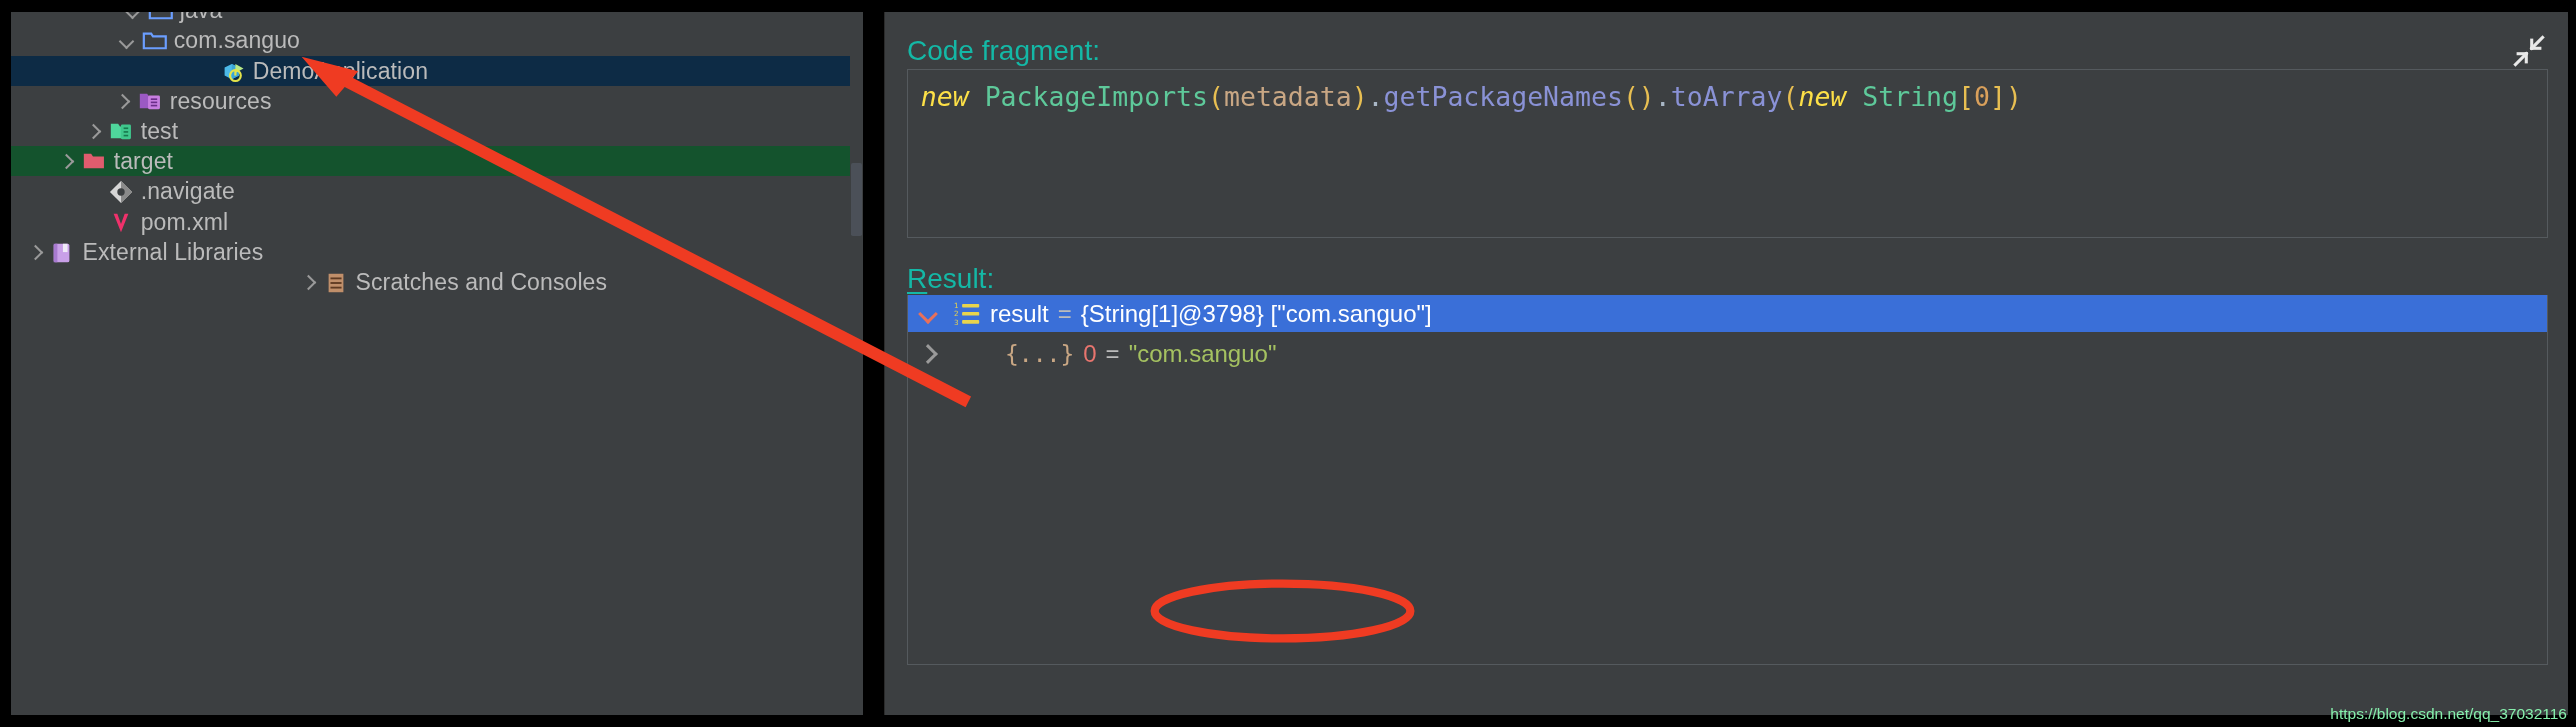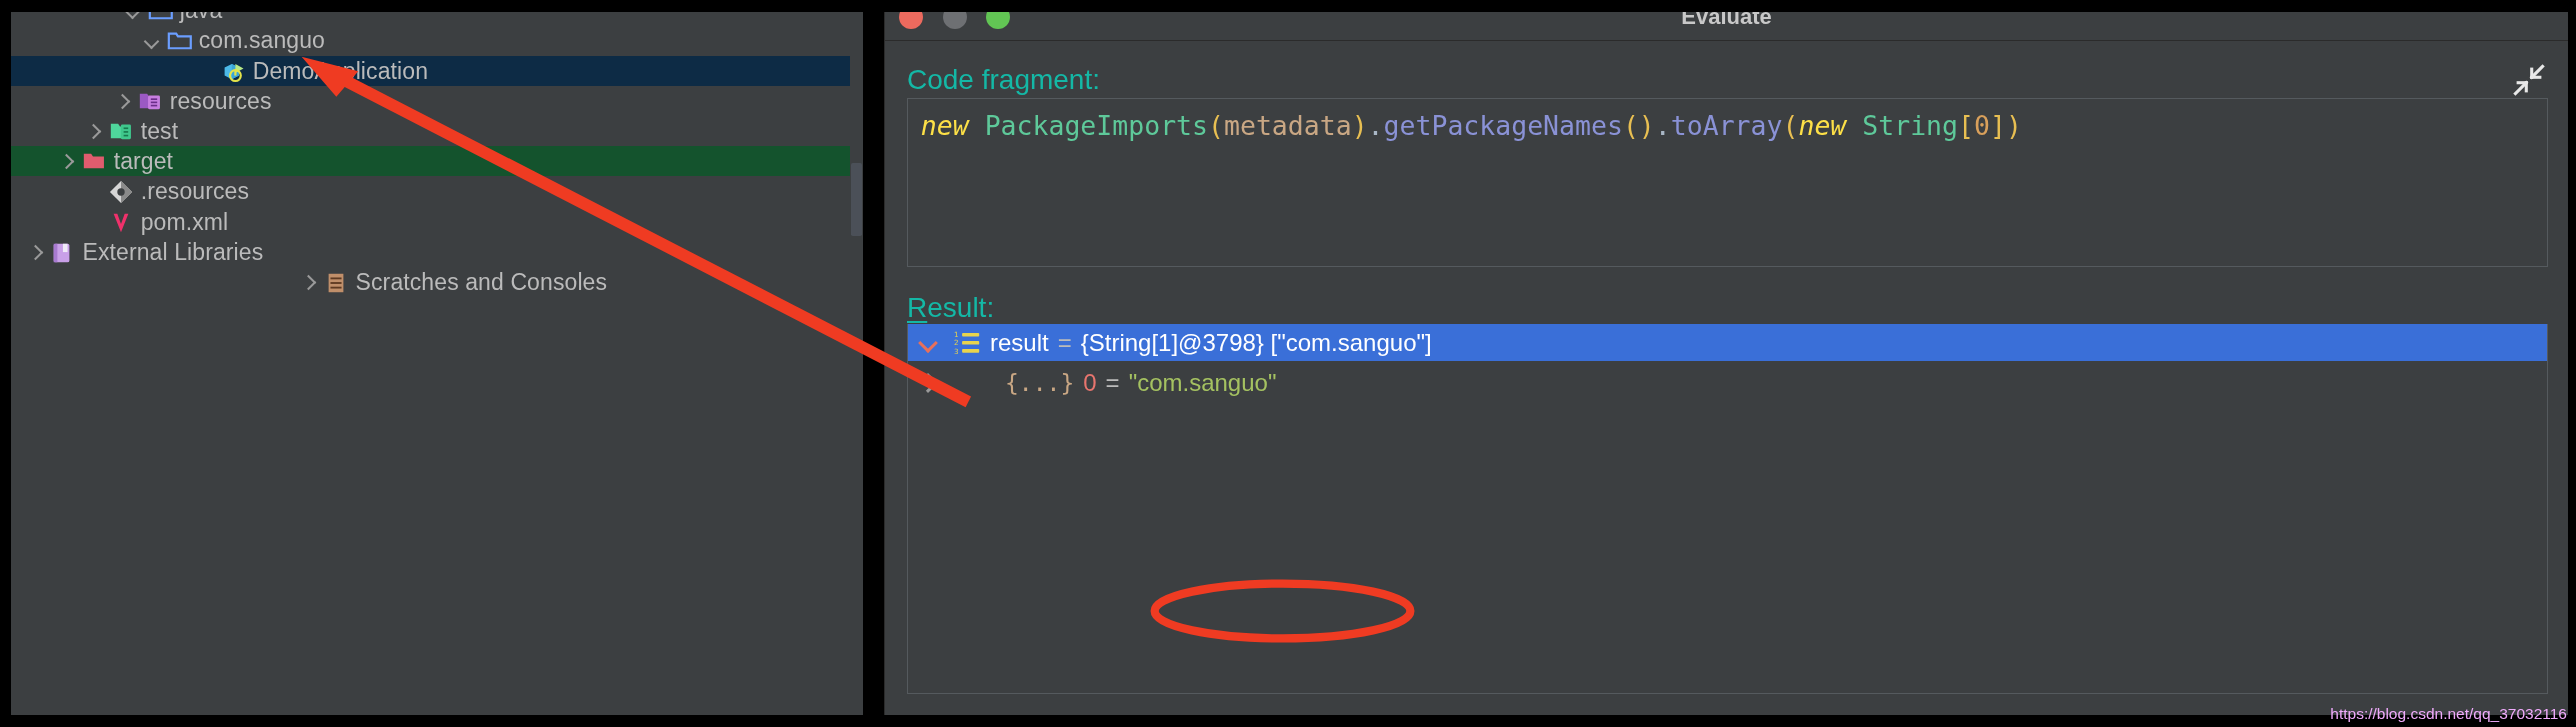--- a/index.html
+++ b/index.html
@@ -133,41 +133,41 @@
   .brace{ color:#c9a784; font-family:"DejaVu Sans Mono", monospace; font-size:23px; }
   .idx{ color:#e8756e; margin-left:9px; }
   .eqs{ color:#bbbbbb; margin:0 9px; }
   .strv{ color:#a5c261; }
 
   
   #annot{ position:absolute; left:0; top:0; width:2576px; height:727px; pointer-events:none; }
 
   #watermark{
     position:absolute; right:9px; bottom:3.7px;
-    color:#f0abfc; font-size:15.5px;
+    color:#86efac; font-size:15.5px;
     font-family:"Liberation Sans", sans-serif;
   }
 </style>
 </head>
 <body>
 
 <div id="root">
 
   <div id="project-panel">
     <div id="tree-rows">
         <div class="tree-row" style="top: -16.4px; padding-left: 110px;">
           <span class="chev down"></span>
           <span class="ico">
             <svg width="25.6" height="22" viewBox="0 0 28 24">
               <path d="M2 5h8l2 3h14v13H2z" fill="none" stroke="#6b9eff" stroke-width="2.4"></path>
             </svg>
           </span>
           <span class="tlabel">java</span>
         </div>
-        <div class="tree-row" style="top: 13.7px; padding-left: 104px; margin-left: 25px;">
+        <div class="tree-row" style="top: 13.7px; padding-left: 104px;">
           <span class="chev down"></span>
           <span class="ico">
             <svg width="25.6" height="22" viewBox="0 0 28 24">
               <path d="M2 5h8l2 3h14v13H2z" fill="none" stroke="#6b9eff" stroke-width="2.4"></path>
             </svg>
           </span>
           <span class="tlabel">com.sanguo</span>
         </div>
         <div class="tree-row selected" style="top: 44px; padding-left: 183px;">
           <span class="chev blank"></span>
@@ -223,21 +223,21 @@
         </div>
         <div class="tree-row" style="top: 164px; padding-left: 71px;">
           <span class="chev blank"></span>
           <span class="ico">
             <svg width="24" height="24" viewBox="0 0 26 26">
               <polygon points="13,1 25,13 13,25 1,13" fill="#d6d6d6"></polygon>
               <polygon points="13,1 25,13 13,25" fill="#8a8a8a"></polygon>
               <circle cx="13" cy="13" r="4" fill="#3c3f41"></circle>
             </svg>
           </span>
-          <span class="tlabel">.resources</span>
+          <span class="tlabel">.navigate</span>
         </div>
         <div class="tree-row" style="top: 195px; padding-left: 71px;">
           <span class="chev blank"></span>
           <span class="ico">
             <svg width="24" height="24" viewBox="0 0 26 26">
               <path d="M5 3l8 20 8-20-4 0-4 11-4-11z" fill="#f0316b"></path>
             </svg>
           </span>
           <span class="tlabel">pom.xml</span>
         </div>
@@ -268,26 +268,20 @@
         </div>
       </div>
 
     <div id="proj-scroll-track">
       <div id="proj-scroll-thumb"></div>
     </div>
   </div>
 
   <div id="dialog">
 
-    <div id="titlebar">
-      <div class="light" id="light-close"></div>
-      <div class="light" id="light-min"></div>
-      <div class="light" id="light-zoom"></div>
-      <div id="dlg-title">Evaluate</div>
-    </div>
 
     <div id="dlg-body">
 
       <div class="section-label" id="code-label">Code fragment:</div>
 
       <div id="code-editor">
         <div id="code-line"><span class="kw">new</span><span class="plain"> </span><span class="cls">PackageImports</span><span class="par">(</span><span class="ident">metadata</span><span class="par">)</span><span class="plain">.</span><span class="mth">getPackageNames</span><span class="par">(</span><span class="par">)</span><span class="plain">.</span><span class="mth">toArray</span><span class="par">(</span><span class="kw">new</span><span class="plain"> </span><span class="cls">String</span><span class="par">[</span><span class="num">0</span><span class="par">]</span><span class="par">)</span></div>
       </div>
 
       <div id="collapse-icon">

